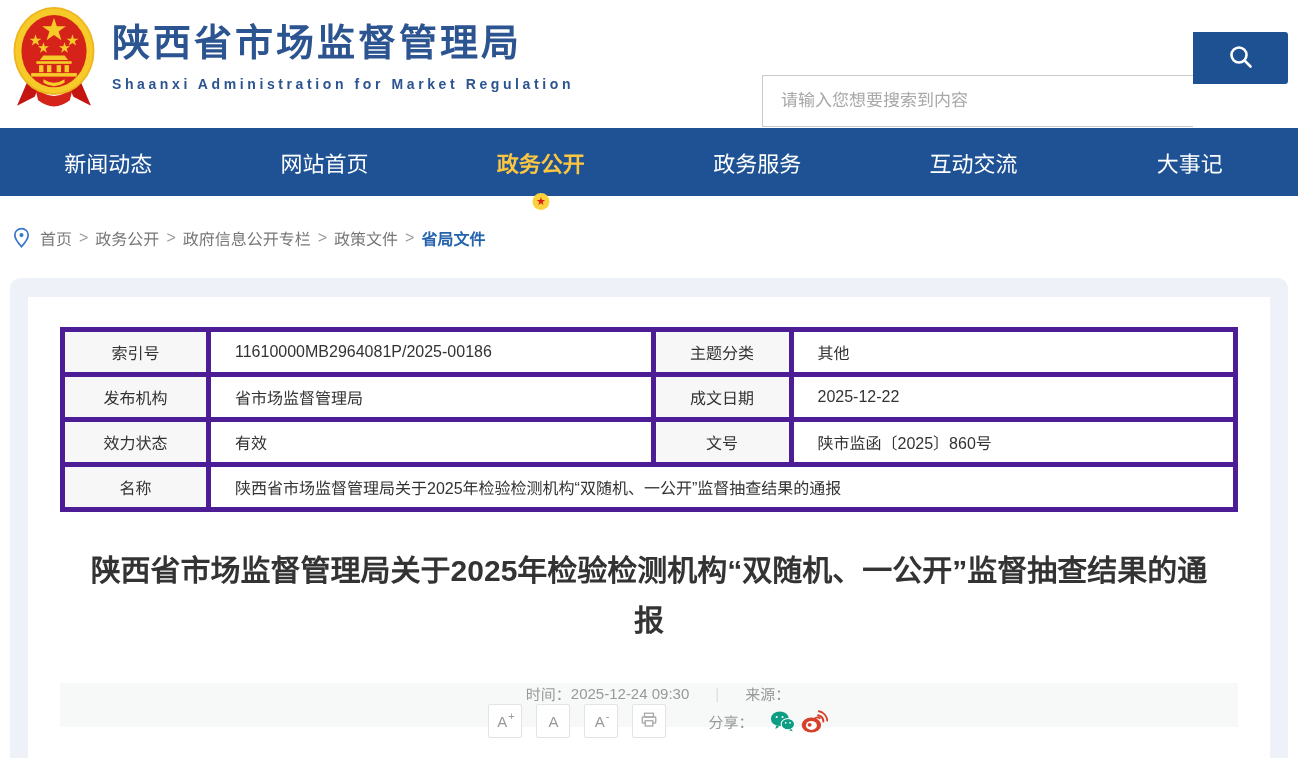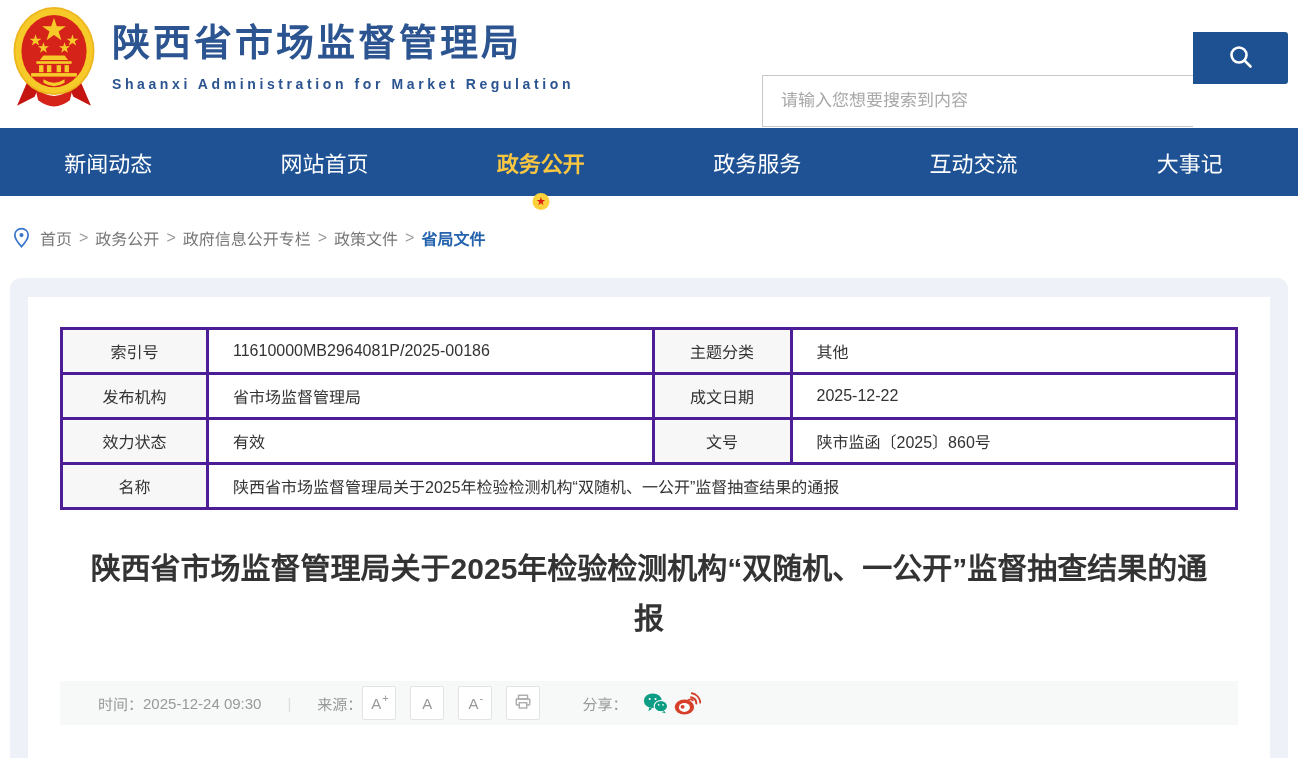--- a/index.html
+++ b/index.html
@@ -35,33 +35,33 @@
   .crumb-sep { color:#999; }
   .crumb.current { color:#2563ad; font-weight:700; }
   .pin { margin-right:2px; display:inline-flex; }
 
   
   .card { margin:28px 10px 0; background:#eef2f8; border-radius:10px; padding:19px 18px; height:530px; }
   .card-inner { background:#fff; height:100%; padding:30px 32px 60px; }
 
   
   .info-table { width:100%; border-collapse:collapse; table-layout:fixed; font-size:16px; color:#333; }
-  .info-table td { border:3px solid #4c1d95; height:45px; background:#fff; }
+  .info-table td { border:5px solid #4c1d95; height:45px; background:#fff; }
   .info-table td.lbl { background:#f7f7f7; text-align:center; width:146px; }
   .info-table td.lbl2 { width:138px; }
   .info-table td.val { padding:0 10px 0 24px; overflow:hidden; white-space:nowrap; text-overflow:ellipsis; }
 
   
   .article-title { margin:34px auto 0; padding:0 18px; text-align:center;
     font-size:30px; font-weight:700; color:#333; line-height:1.65; }
 
   
   .meta-bar { margin-top:38px; height:44px; background:#f7f8f8; display:flex;
-    align-items:center; padding:0 20px 0 38px;
-    font-size:15px; color:#999; }
+    align-items:center; justify-content:space-between; padding:0 20px 0 38px;
+    font-size:15px; color:#999;flex-direction:column; }
   .meta-left { display:flex; align-items:center; }
   .meta-divider { margin:0 26px; color:#ddd; }
   .meta-right { display:flex; align-items:center; }
   .fbtn { width:34px; height:34px; background:#fff; border:1px solid #e3e3e3; border-radius:2px;
     color:#999; font-size:15px; margin-right:14px; cursor:pointer; position:relative;
     display:flex; align-items:center; justify-content:center; font-family:inherit; }
   .fbtn sup { font-size:11px; position:relative; top:-5px; left:1px; }
   .share-label { margin:0 10px 0 28px; }
   .share-icon { margin-left:6px; cursor:pointer; display:inline-flex; }
 </style>

